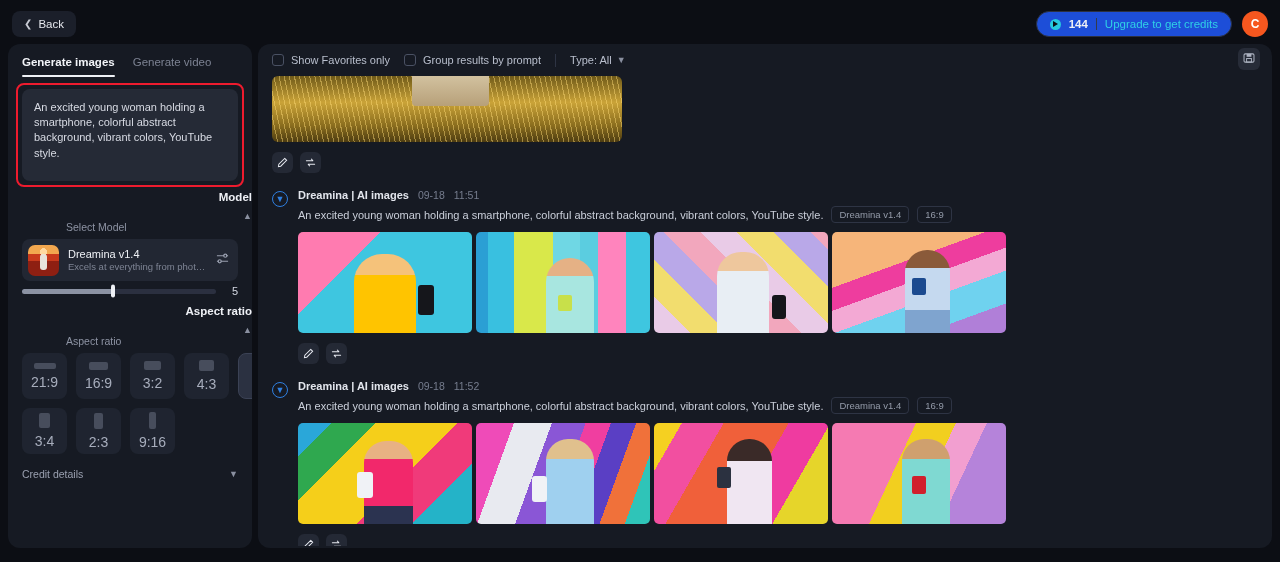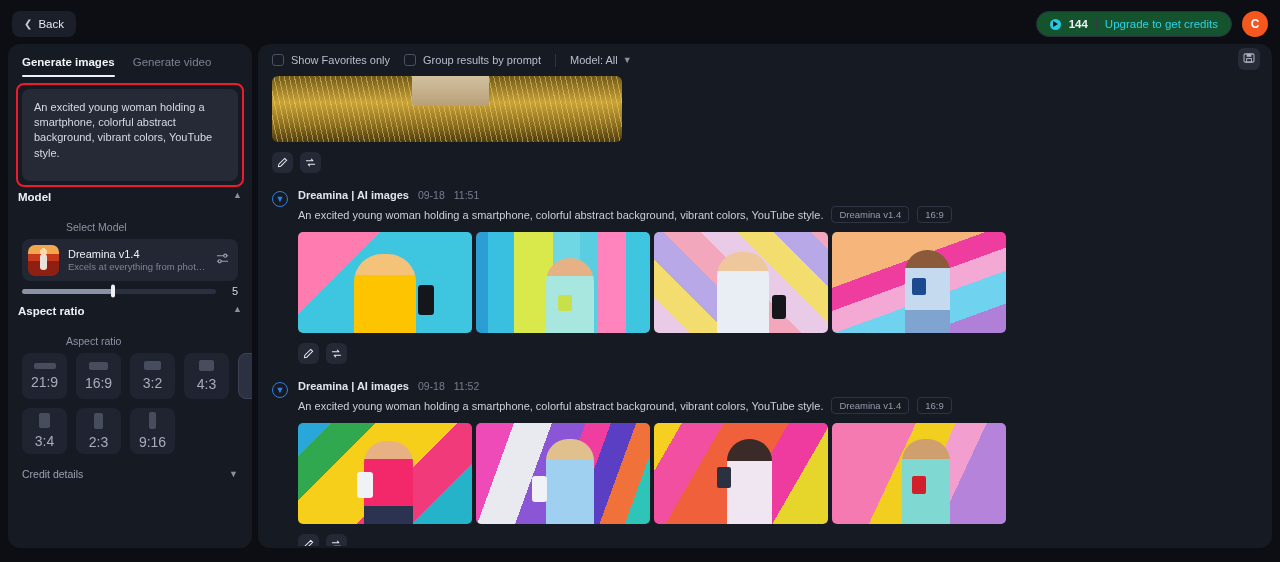--- a/index.html
+++ b/index.html
@@ -22,21 +22,21 @@
     background: #1b1f2a; border: none; border-radius: 8px;
     height: 26px; padding: 0 12px;
     color: #e6e8ee; font-size: 11.5px; cursor: pointer;
   }
   .chev-left { font-size: 10px; color: #c8cbd4; line-height: 1; }
   .topbar-right { display: flex; align-items: center; gap: 10px; }
   .credits-pill {
     display: flex; align-items: center; gap: 8px;
     height: 26px; padding: 0 13px;
     border: 1px solid #2b3040; border-radius: 13px;
-    background: #14532d; font-size: 11.5px;
+    background: #1d4ed8; font-size: 11.5px;
   }
   .coin {
     width: 11px; height: 11px; border-radius: 50%;
     background: #26c9de; position: relative; flex: 0 0 auto;
     display: inline-block;
   }
   .coin::after {
     content: ""; position: absolute; left: 3px; top: 2.5px;
     width: 0; height: 0;
     border-left: 5px solid #0c0e14;
@@ -90,22 +90,22 @@
   .ref-btn {
     display: flex; align-items: center; gap: 6px;
     background: #31374599; border-radius: 6px; height: 22px; padding: 0 9px;
     font-size: 10.5px; color: #ccd0da; cursor: pointer;
   }
   .ref-icon { width: 11px; height: 11px; position: relative; display: inline-block; }
   .ref-icon svg { display: block; }
   .char-count { font-size: 10px; color: #6c7384; }
 
   .section-head {
-    display: flex; align-items: flex-start; justify-content: space-between;
-    padding: 0 10px; height: 30px; margin-top: 4px;
+    display: flex; align-items: flex-end; justify-content: space-between;
+    padding: 0 0; height: 30px; margin-top: 4px; flex-direction: column;
   }
   .section-title { font-size: 11.5px; color: #eef0f5; font-weight: bold; }
   .caret { color: #8a90a0; font-size: 9px; line-height: 1; }
   .sub-label { font-size: 10.5px; color: #8d93a3; padding: 0 14px; margin-bottom: 6px; display:block;margin-left:44px; }
 
   .model-card {
     margin: 0 14px; height: 42px; background: #222733; border-radius: 8px;
     display: flex; align-items: center; gap: 9px; padding: 0 9px 0 6px;
     cursor: pointer;
   }
@@ -404,21 +404,21 @@
       <div class="check-item">
         <span class="checkbox"></span>
         <span class="check-label">Show Favorites only</span>
       </div>
       <div class="check-item">
         <span class="checkbox"></span>
         <span class="check-label">Group results by prompt</span>
       </div>
       <span class="vsep"></span>
       <div class="type-sel">
-        <span>Model: All</span>
+        <span>Type: All</span>
         <span class="caret">▼</span>
       </div>
       <div class="folder-btn">
         <span>
           <svg width="12" height="12" viewBox="0 0 14 14" fill="none">
             <rect x="1.2" y="2.2" width="11.6" height="9.6" rx="1.4" stroke="#aeb4c2" stroke-width="1.2"></rect>
             <rect x="4.2" y="2.2" width="5.6" height="3.4" fill="#aeb4c2"></rect>
             <rect x="4.2" y="7.6" width="5.6" height="4.2" stroke="#aeb4c2" stroke-width="1.1"></rect>
           </svg>
         </span>

